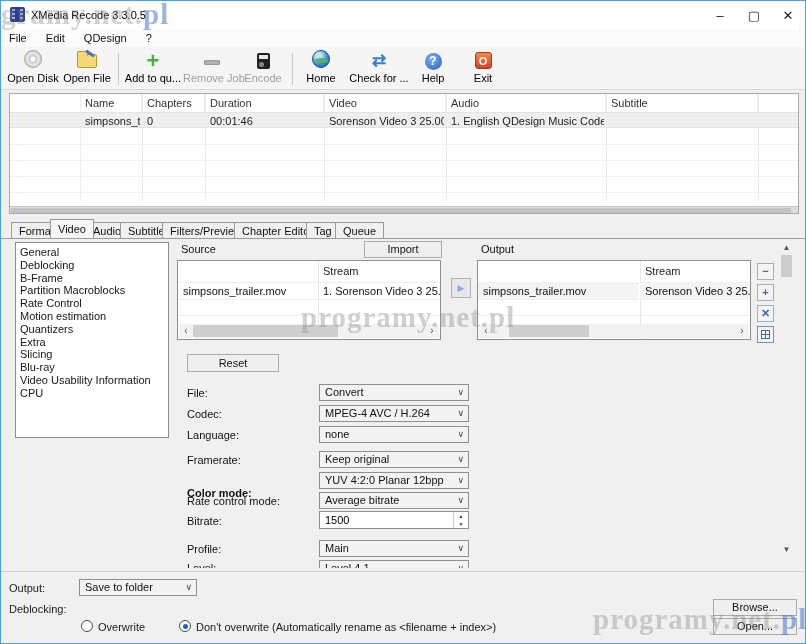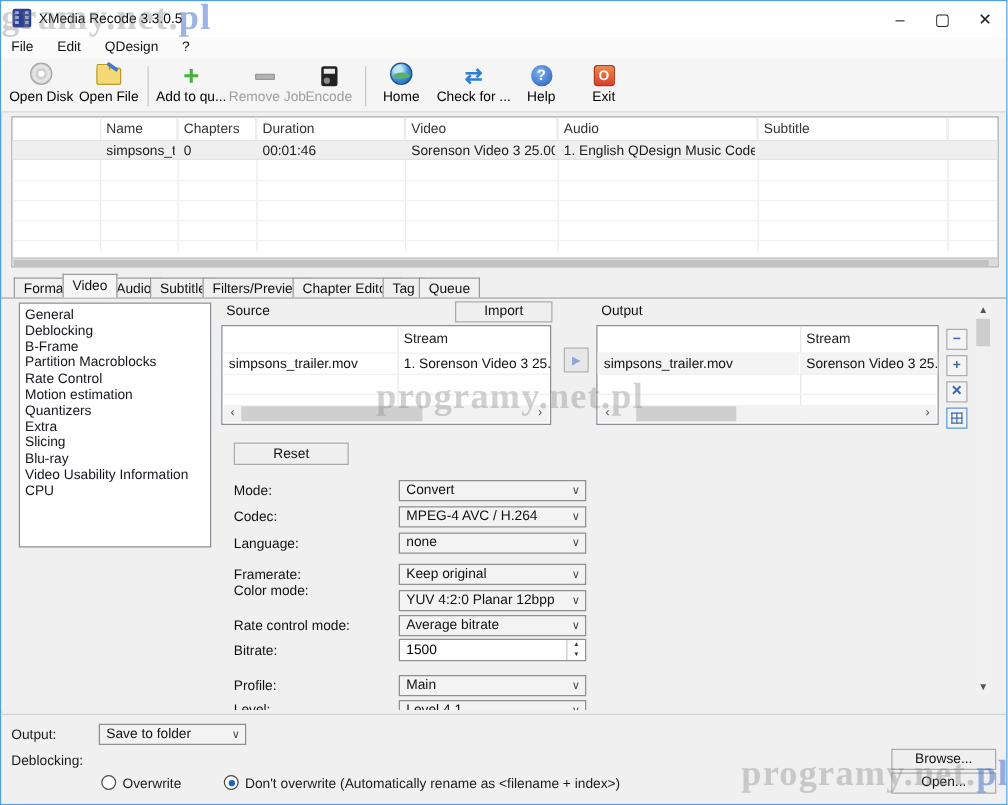--- a/index.html
+++ b/index.html
@@ -299,21 +299,21 @@
     <div class="side-btn" style="top:87px;border-color:#5e9ad6;"><span class="grid-icon"></span></div>
 
     <div class="vscroll">
       <span class="varrow" style="top:0;">▲</span>
       <span class="vthumb"></span>
       <span class="varrow" style="bottom:0;">▼</span>
     </div>
 
     <div class="button abs" style="left:186px;top:115px;width:92px;height:18px;line-height:17px;">Reset</div>
 
-    <span class="frm-label" style="top:148px;">Mode:</span>
+    <span class="frm-label" style="top:148px;">File:</span>
     <div class="combo" style="top:145px;">
       <span>Convert</span>
       <span class="chev">∨</span>
     </div>
 
     <span class="frm-label" style="top:169px;">Codec:</span>
     <div class="combo" style="top:166px;">
       <span>MPEG-4 AVC / H.264</span>
       <span class="chev">∨</span>
     </div>
@@ -323,21 +323,21 @@
       <span>none</span>
       <span class="chev">∨</span>
     </div>
 
     <span class="frm-label" style="top:215px;">Framerate:</span>
     <div class="combo" style="top:212px;">
       <span>Keep original</span>
       <span class="chev">∨</span>
     </div>
 
-    <span class="frm-label" style="top:228px;">Color mode:</span>
+    <span class="frm-label" style="top:248px;font-weight:bold;">Color mode:</span>
     <div class="combo" style="top:233px;">
       <span>YUV 4:2:0 Planar 12bpp</span>
       <span class="chev">∨</span>
     </div>
 
     <span class="frm-label" style="top:256px;">Rate control mode:</span>
     <div class="combo" style="top:253px;">
       <span>Average bitrate</span>
       <span class="chev">∨</span>
     </div>

